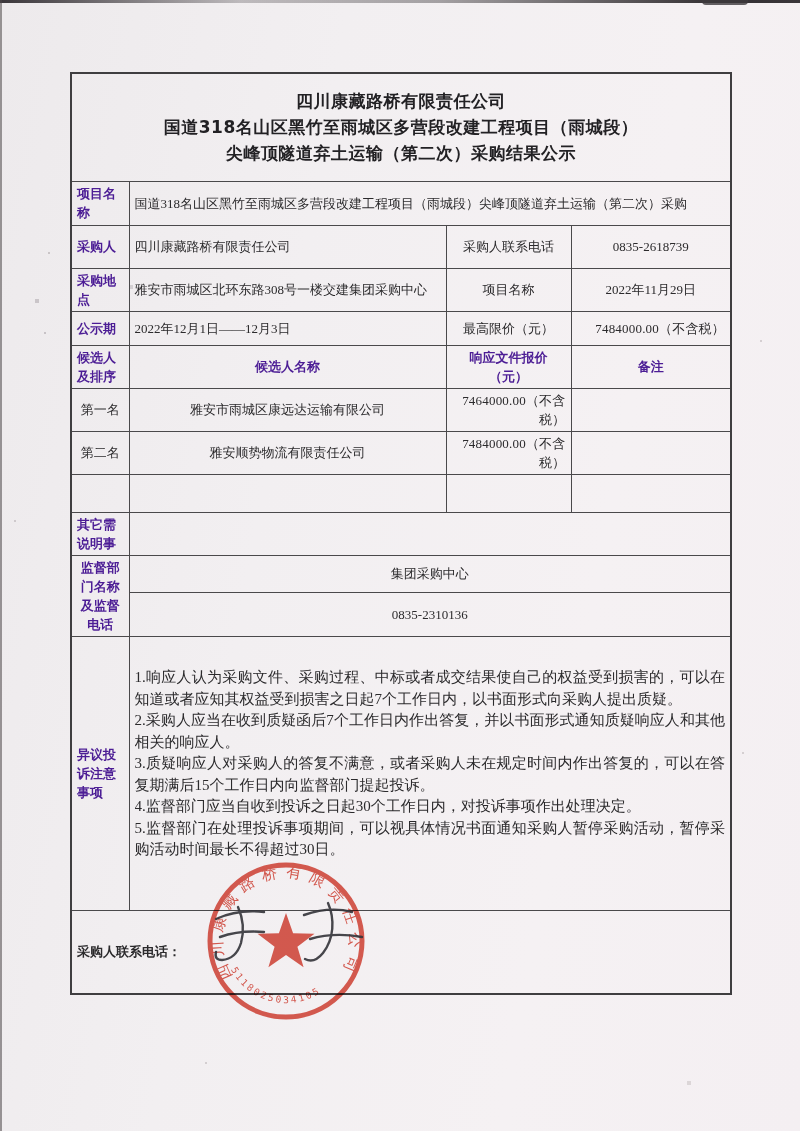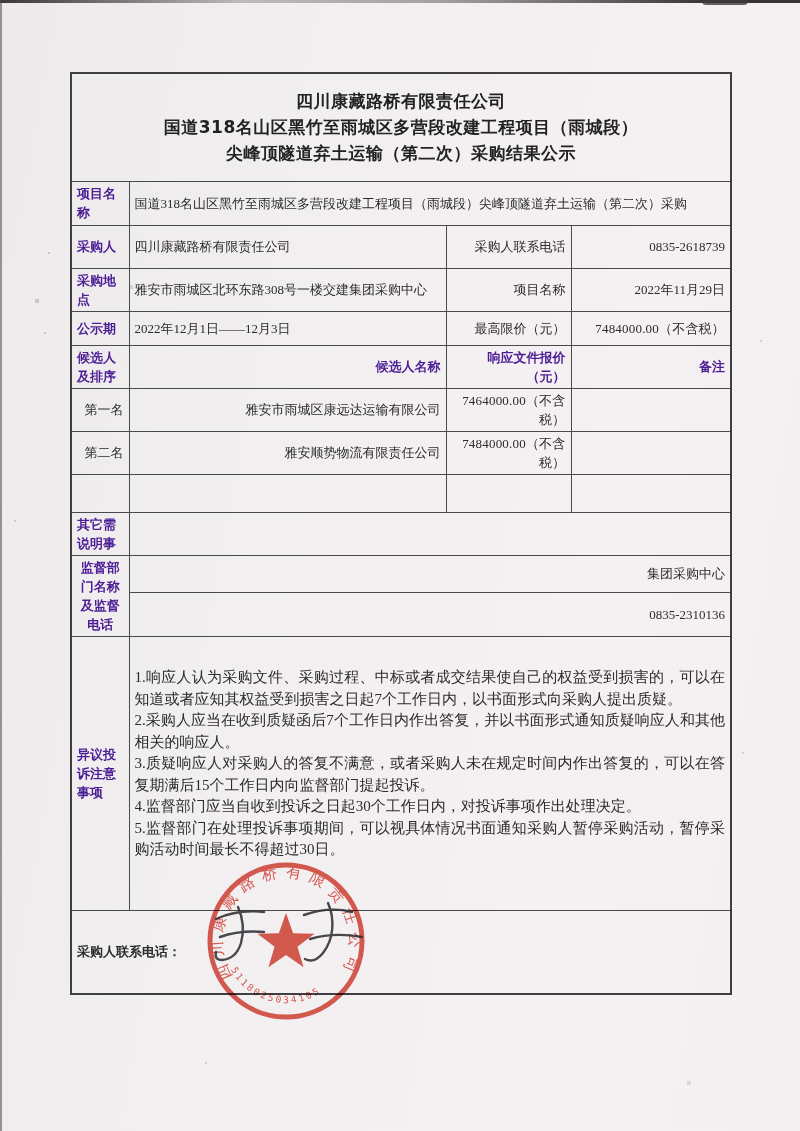--- a/index.html
+++ b/index.html
@@ -32,21 +32,21 @@
   tr.r-c1{height:43px;} tr.r-c2{height:42px;} tr.r-c3{height:38px;}
   tr.r-other{height:40px;} tr.r-supa{height:34px;} tr.r-supb{height:40px;}
   tr.r-obj{height:274px;} tr.r-sign{height:84px;}
 
   td.title-cell{text-align:center;vertical-align:middle;padding:6px 10px;}
   .title-line{font-family:"DejaVu Sans","Liberation Sans",sans-serif;font-weight:bold;
     font-size:17px;line-height:26px;letter-spacing:.5px;color:#222124;}
   td.lbl{font-weight:bold;color:#4c1d95;}
   td.lbl-center{text-align:center;}
   td.val{padding-left:8px;}
-  td.center{text-align:right;}
+  td.center{text-align:center;}
   td.price{text-align:right;font-size:12px;letter-spacing:.2px;}
   .obj-text{height:212px;overflow:hidden;font-size:15px;line-height:21.5px;text-align:justify;}
   td.obj-cell{vertical-align:top;padding:56px 10px 6px 8px;}
   td.sign-cell{padding-left:12px;font-weight:bold;vertical-align:middle;}
 
   .seal{position:absolute;left:203px;top:858px;width:166px;height:166px;
     mix-blend-mode:multiply;opacity:.88;z-index:5;pointer-events:none;}
   .signature{position:absolute;left:208px;top:893px;width:200px;height:80px;z-index:6;pointer-events:none;}
 </style>
 </head>

